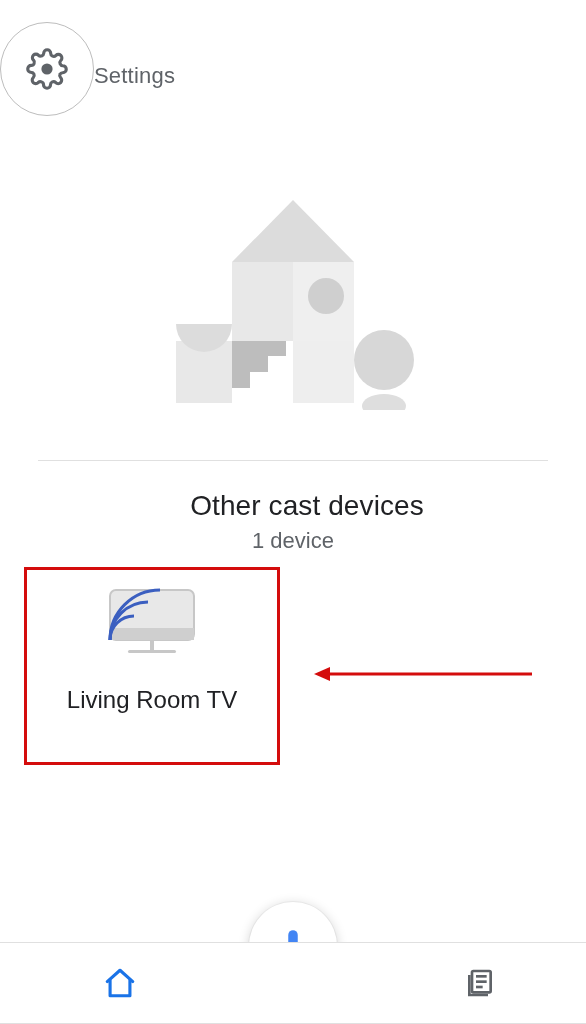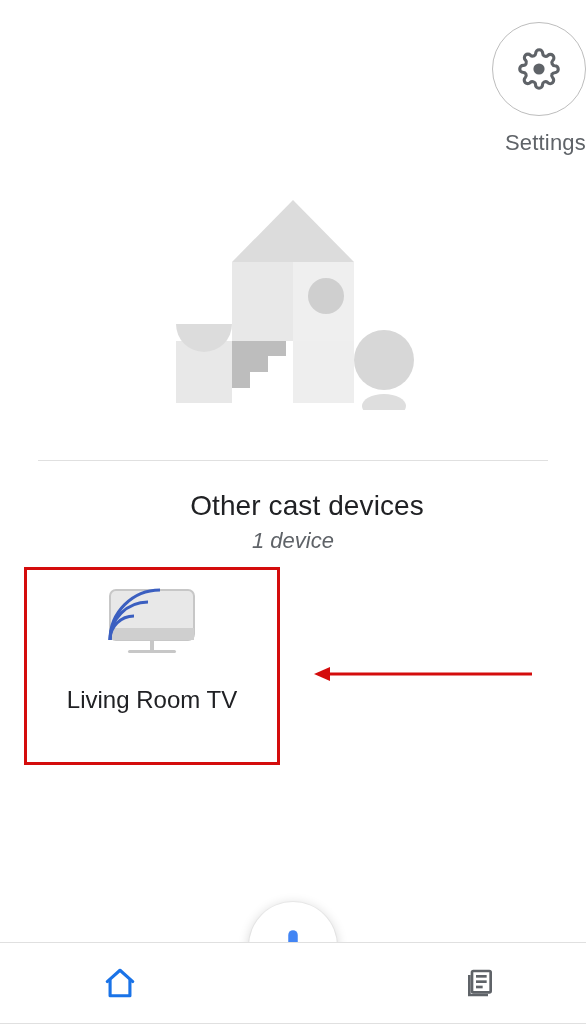--- a/index.html
+++ b/index.html
@@ -1,32 +1,32 @@
 <!DOCTYPE html>
 <html><head>
   <meta charset="utf-8">
   <style>
     * { box-sizing: border-box; margin: 0; padding: 0; }
     html, body { width: 586px; height: 1024px; background: #fff; font-family: "Google Sans", "Product Sans", Arial, sans-serif; color: #202124; overflow: hidden; position: relative; }
 
     
-    .settings-block { position: absolute; left: 0; right: 0; top: 22px; display: flex; flex-direction: column; align-items: flex-end; }
+    .settings-block { position: absolute; left: 0; right: 0; top: 22px; display: flex; flex-direction: row; align-items: center; }
     .settings-circle { width: 94px; height: 94px; border: 1px solid #bdbdbd; border-radius: 50%; display: flex; align-items: center; justify-content: center; background: #fff; cursor: pointer; }
     .settings-label { margin-top: 14px; font-size: 22px; color: #5f6368; font-weight: 400; letter-spacing: 0.2px; }
 
     
     .illustration { position: absolute; left: 50%; transform: translateX(-50%); top: 200px; width: 270px; height: 210px; }
 
     
     .divider { position: absolute; left: 38px; right: 38px; top: 460px; height: 0; border-top: 1px solid #e0e0e0; }
 
     
     .section { position: absolute; left: 0; right: 0; top: 490px; text-align: center; }
     .section-title { font-size: 28px; font-weight: 500; color: #202124; letter-spacing: 0.1px; padding-left: 28px; }
-    .section-sub { margin-top: 6px; font-size: 22px; color: #5f6368; font-weight: 400; font-style: italic; }
+    .section-sub { margin-top: 6px; font-size: 22px; color: #5f6368; font-weight: 400; }
 
     
     .device-card { position: absolute; left: 24px; top: 567px; width: 256px; height: 198px; border: 3px solid #d40c0c; display: flex; flex-direction: column; align-items: center; justify-content: flex-start; padding-top: 14px; cursor: pointer; }
     .device-icon-wrap { width: 96px; height: 76px; display: flex; align-items: center; justify-content: center; }
     .device-name { margin-top: 26px; font-size: 24px; color: #202124; font-weight: 400; }
 
     
     .annotation-arrow { position: absolute; left: 314px; top: 664px; width: 218px; height: 20px; }
 
     

